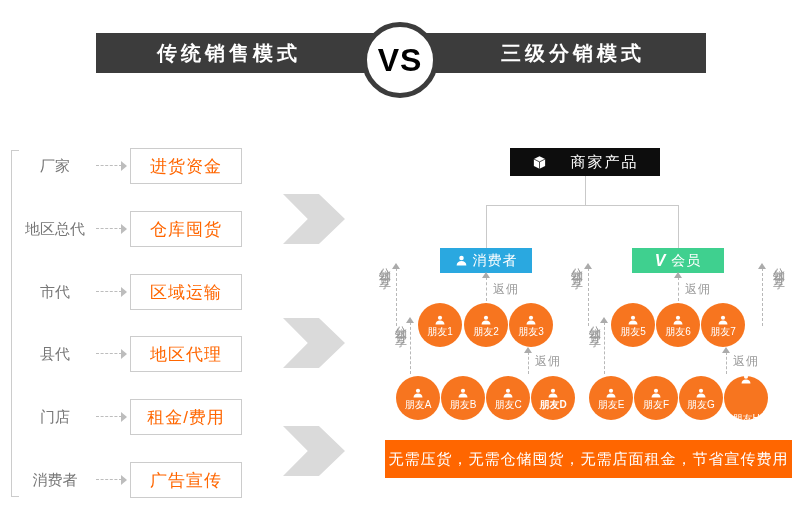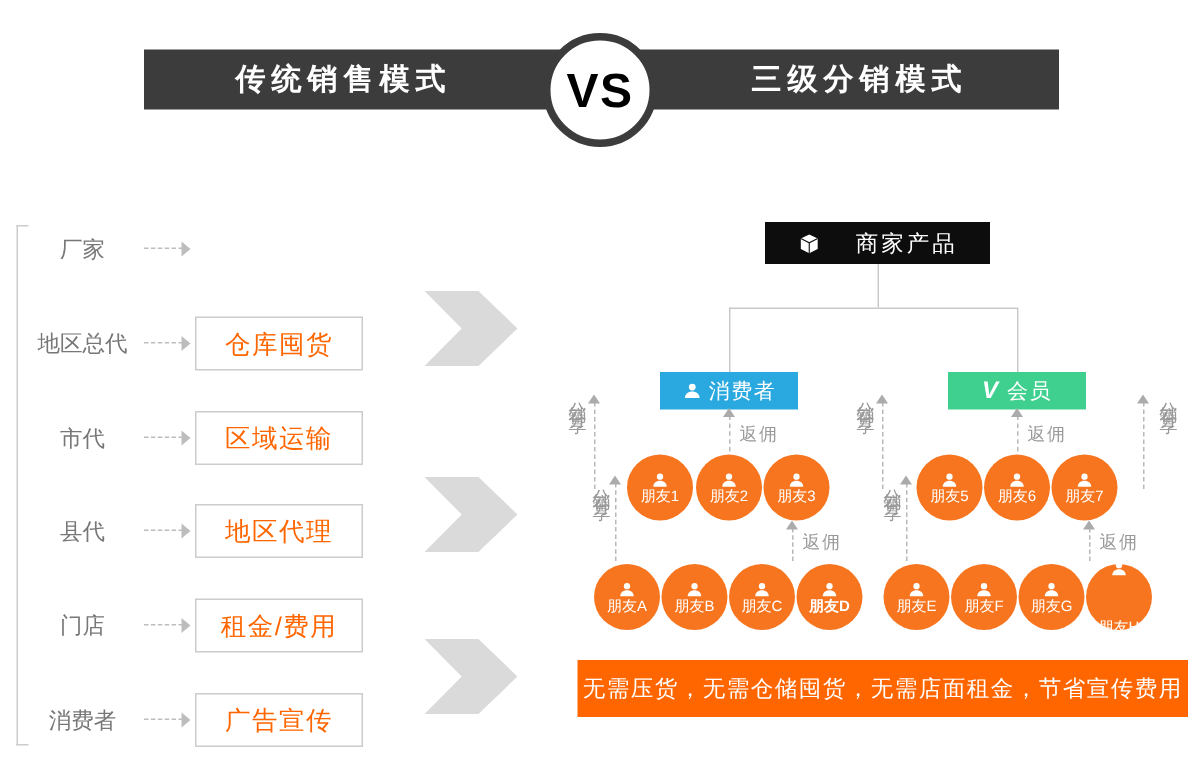--- a/index.html
+++ b/index.html
@@ -76,20 +76,21 @@
   <div class="bracket"></div>
   <div class="tick" style="top:150px;"></div>
   <div class="tick" style="top:496px;"></div>
 
   <div class="trad-row" style="top:148px;">
     <div class="trad-label">厂家</div>
     <div class="dash-arrow">
         <span class="line"></span>
         <span class="head"></span>
       </div>
+    <div class="trad-box">进货资金</div>
   </div>
   <div class="trad-row" style="top:211px;">
     <div class="trad-label">地区总代</div>
     <div class="dash-arrow">
         <span class="line"></span>
         <span class="head"></span>
       </div>
     <div class="trad-box">仓库囤货</div>
   </div>
   <div class="trad-row" style="top:274px;">

